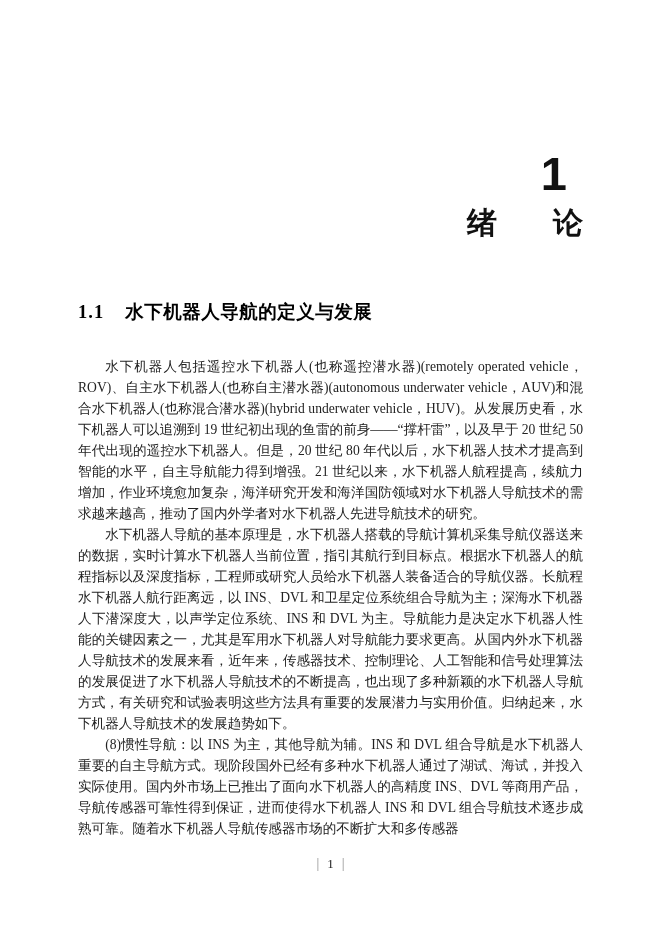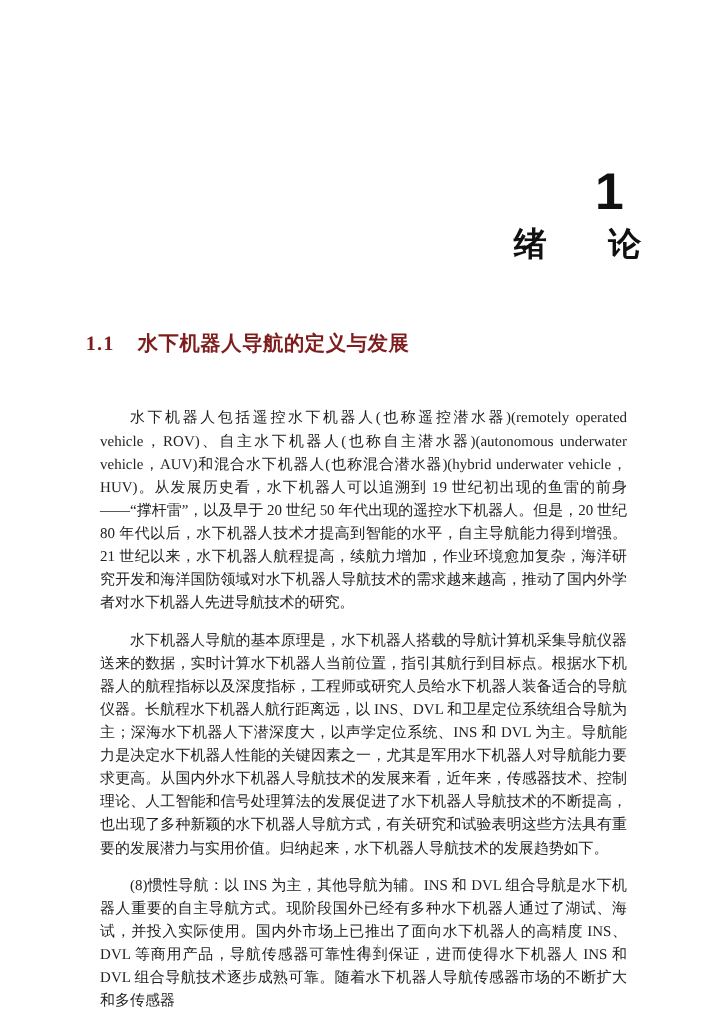--- a/index.html
+++ b/index.html
@@ -41,40 +41,40 @@
     line-height: 1.1;
     font-family: "Liberation Serif", serif;
   }
   .section-heading {
     position: absolute;
     top: 299px;
     left: 78px;
     margin: 0;
     font-size: 18.5px;
     font-weight: bold;
-    color: #7f1d1d;
+    color: #000000;
     letter-spacing: 0.5px;
     white-space: nowrap;
   }
   .section-heading .section-number {
     margin-right: 21px;
     letter-spacing: 1px;
   }
   .body-text {
     position: absolute;
     top: 356px;
     left: 78px;
     width: 505px;
     font-size: 13.6px;
     line-height: 21px;
     text-align: justify;
     color: #222222;
   }
   .body-text p {
-    margin: 13px;
+    margin: 0;
     text-indent: 2em;
   }
   .page-footer {
     position: absolute;
     top: 856px;
     left: 0;
     width: 661px;
     text-align: center;
     font-size: 13px;
     color: #1d1d1d;

